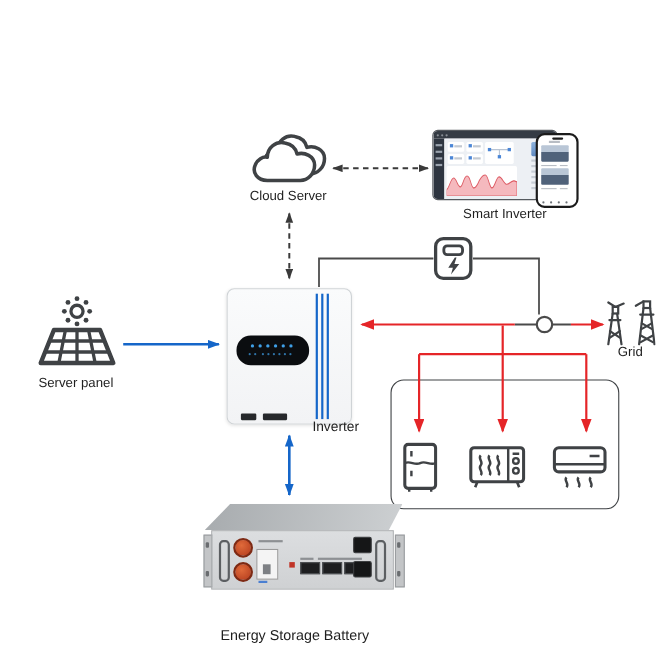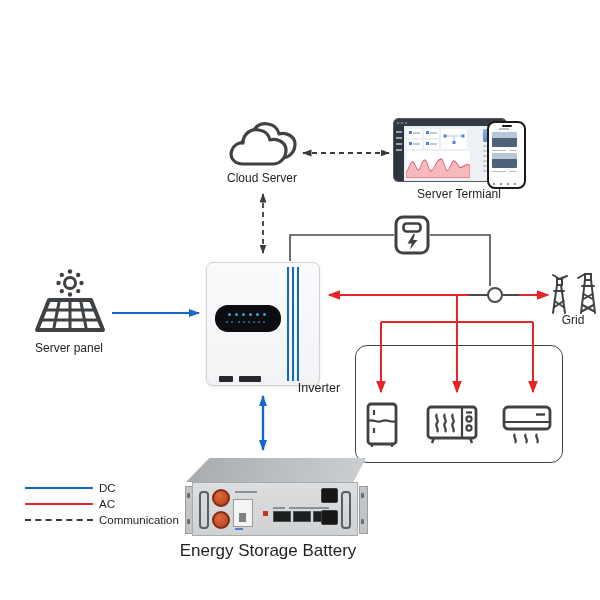--- a/index.html
+++ b/index.html
@@ -183,21 +183,21 @@
       <div class="p-dash" style="left:20px;top:26.5px;width:7px"></div>
       <div class="p-photo" style="top:30px"></div>
       <div class="p-dash" style="left:3px;top:47.5px;width:14px"></div>
       <div class="p-dash" style="left:20px;top:47.5px;width:7px"></div>
       <div class="p-dot" style="left:4px"></div>
         <div class="p-dot" style="left:11px"></div>
       <div class="p-dot" style="left:18px"></div>
         <div class="p-dot" style="left:25px"></div>
     </div>
   </div>
-  <div class="node-label" style="left:395px;top:187px;width:128px">Server Termianl</div>
+  <div class="node-label" style="left:395px;top:187px;width:128px">Smart Inverter</div>
 
   <div class="abs icon-layer" style="left:394px;top:215px;width:36px;height:40px">
     <svg width="36" height="40" viewBox="0 0 36 40">
       <rect x="2" y="2" width="32" height="36" rx="7" fill="#fff" stroke="#3f4245" stroke-width="3"></rect>
       <rect x="9.5" y="8.5" width="17" height="8" rx="3" fill="none" stroke="#3f4245" stroke-width="2.6"></rect>
       <path d="M19.5,19 L13.5,28.5 h4.2 L16,34.5 L23.5,25 h-4.4 L21,19 Z" fill="#3f4245"></path>
     </svg>
   </div>
 
   <div class="abs icon-layer" style="left:33px;top:268px;width:74px;height:70px">
@@ -235,21 +235,21 @@
       <div class="inv-led" style="left:23px;top:16px;width:2px;height:2px;opacity:.7"></div>
       <div class="inv-led" style="left:28px;top:16px;width:2px;height:2px;opacity:.7"></div>
       <div class="inv-led" style="left:33px;top:16px;width:2px;height:2px;opacity:.7"></div>
       <div class="inv-led" style="left:38px;top:16px;width:2px;height:2px;opacity:.7"></div>
       <div class="inv-led" style="left:43px;top:16px;width:2px;height:2px;opacity:.7"></div>
       <div class="inv-led" style="left:48px;top:16px;width:2px;height:2px;opacity:.7"></div>
     </div>
     <div class="inv-port" style="left:12px;top:113px;width:14px;height:6px"></div>
     <div class="inv-port" style="left:32px;top:113px;width:22px;height:6px"></div>
   </div>
-  <div class="node-label" style="left:284px;top:381px;width:70px;text-align:center;font-size:12.5px">Inverter</div>
+  <div class="node-label" style="left:284px;top:381px;width:70px;text-align:left;font-size:12.5px">Inverter</div>
 
   <div class="abs icon-layer" style="left:550px;top:270px;width:46px;height:44px">
     <svg width="46" height="44" viewBox="0 0 46 44">
       <g stroke="#3f4245" stroke-width="2" fill="none" stroke-linecap="round">
         <path d="M3,43 L7,15 M15,43 L11,15"></path>
         <rect x="7" y="9" width="5" height="6"></rect>
         <path d="M4,21 H14 M4.5,31 L13.5,37 M4.5,37 L13.5,31 M9.5,9 L3,5 M9.5,9 L17,6"></path>
         <path d="M31,43 L35,10 M45,43 L41,10"></path>
         <rect x="35" y="4" width="6" height="6"></rect>
         <path d="M32,16 H44 M33.5,24 L42.5,29 M33.5,29 L42.5,24 M32.5,35 L43.5,41 M32.5,41 L43.5,35 M35,4 L28,8"></path>
@@ -318,30 +318,16 @@
       <div class="bat-led" style="left:70px"></div>
       <div class="bat-dash" style="left:80px;top:24px;width:12px"></div>
       <div class="bat-dash" style="left:96px;top:24px;width:40px"></div>
       <div class="bat-port" style="left:80px"></div>
       <div class="bat-port" style="left:100px"></div>
       <div class="bat-port" style="left:120px"></div>
       <div class="bat-conn" style="left:128px;top:5px"></div>
       <div class="bat-conn" style="left:128px;top:27px"></div>
     </div>
   </div>
-  <div class="node-label" style="left:158px;top:541px;width:220px;font-size:17px">Energy Storage Battery</div>
-
-  <div class="abs legend">
-    <div class="legend-row">
-      <div class="legend-line l-dc"></div>
-      <span class="legend-label">DC</span>
-    </div>
-    <div class="legend-row">
-      <div class="legend-line l-ac"></div>
-      <span class="legend-label">AC</span>
-    </div>
-    <div class="legend-row">
-      <div class="legend-line l-comm"></div>
-      <span class="legend-label">Communication</span>
-    </div>
-  </div>
+  <div class="node-label" style="left:158px;top:570px;width:220px;font-size:13px">Energy Storage Battery</div>
+
 
 </div>
 
 </body></html>

